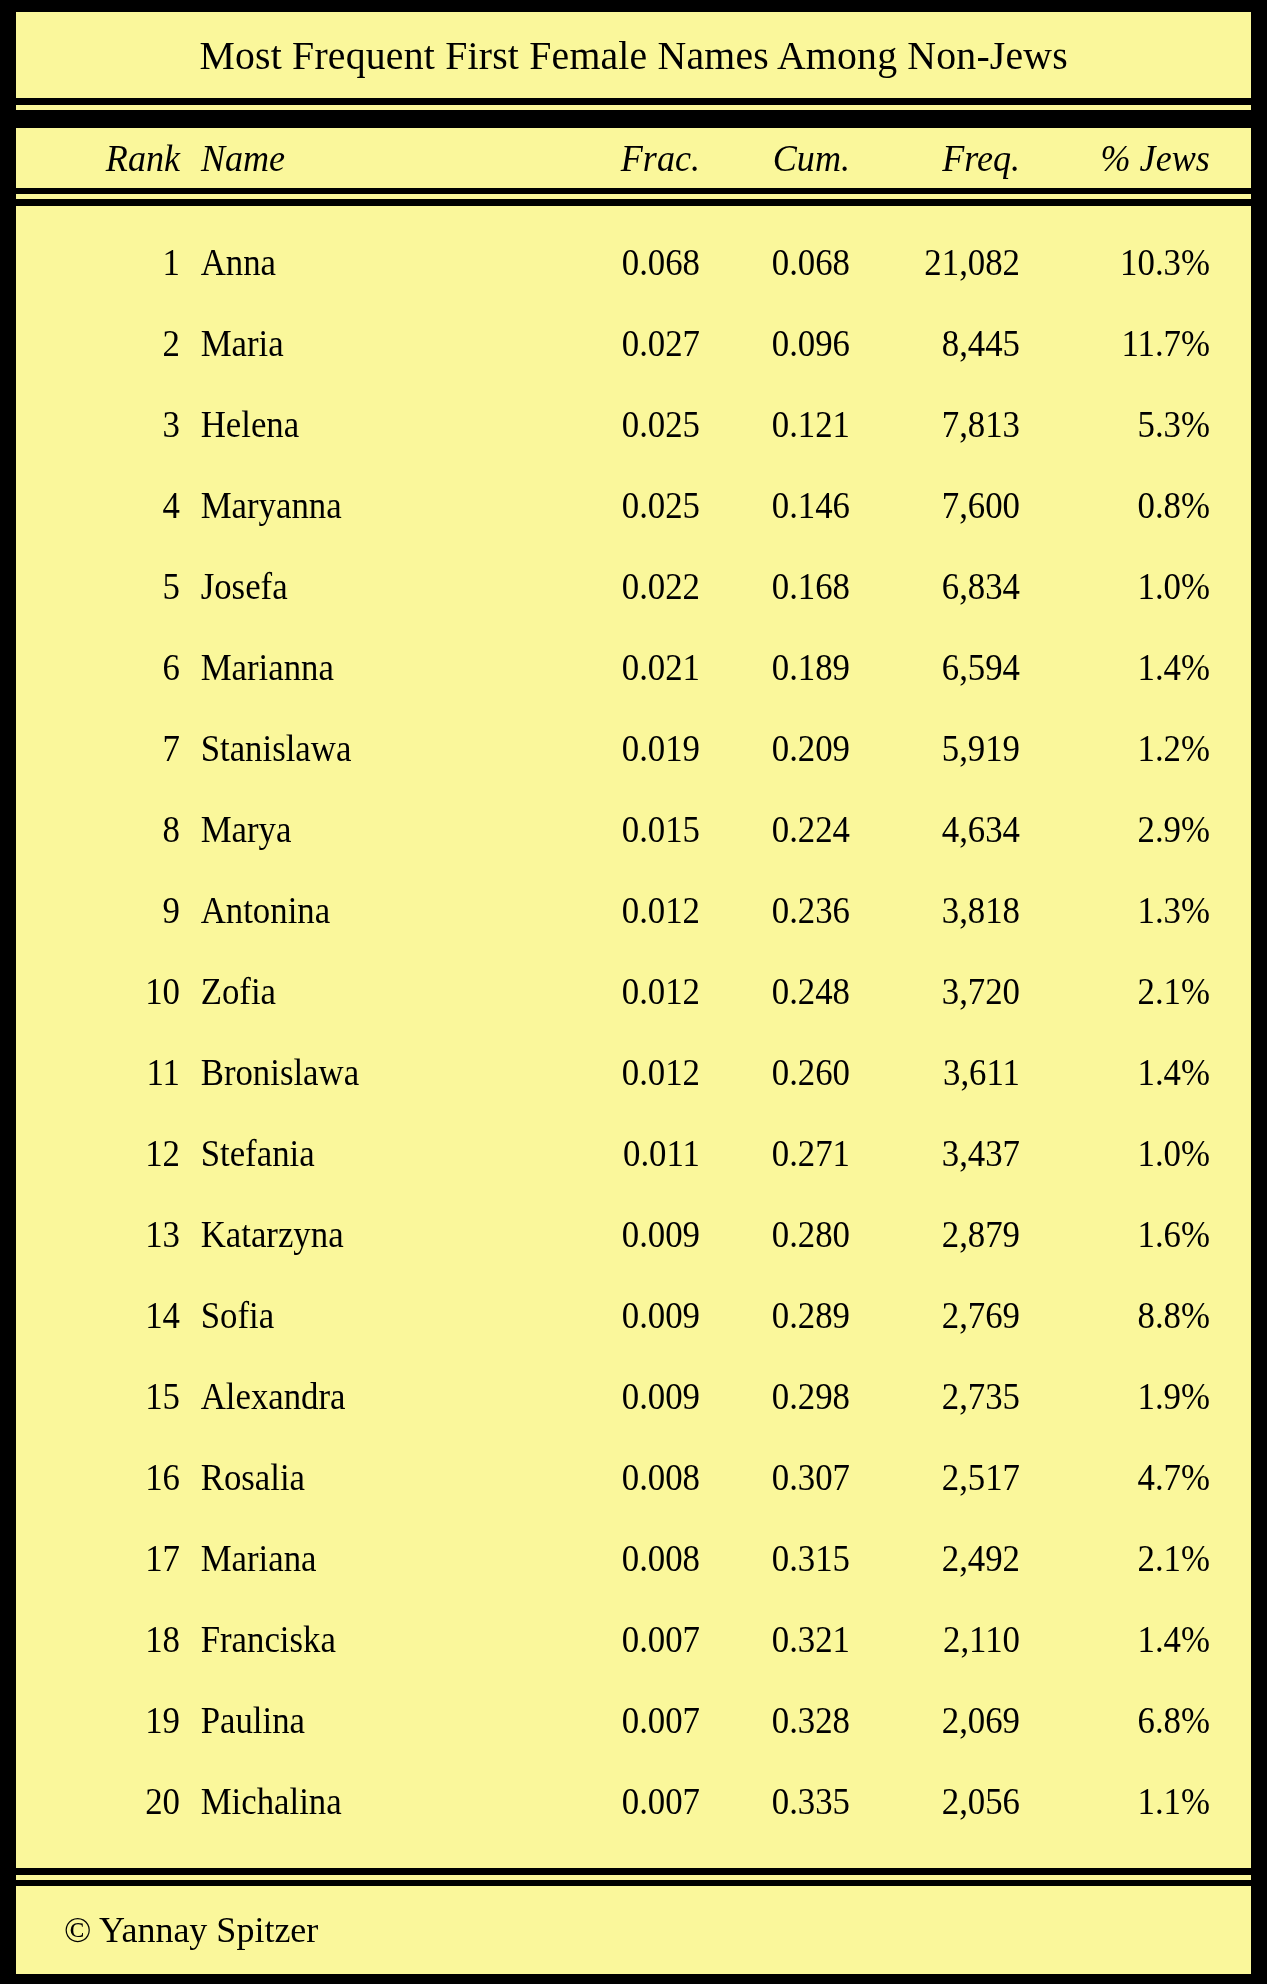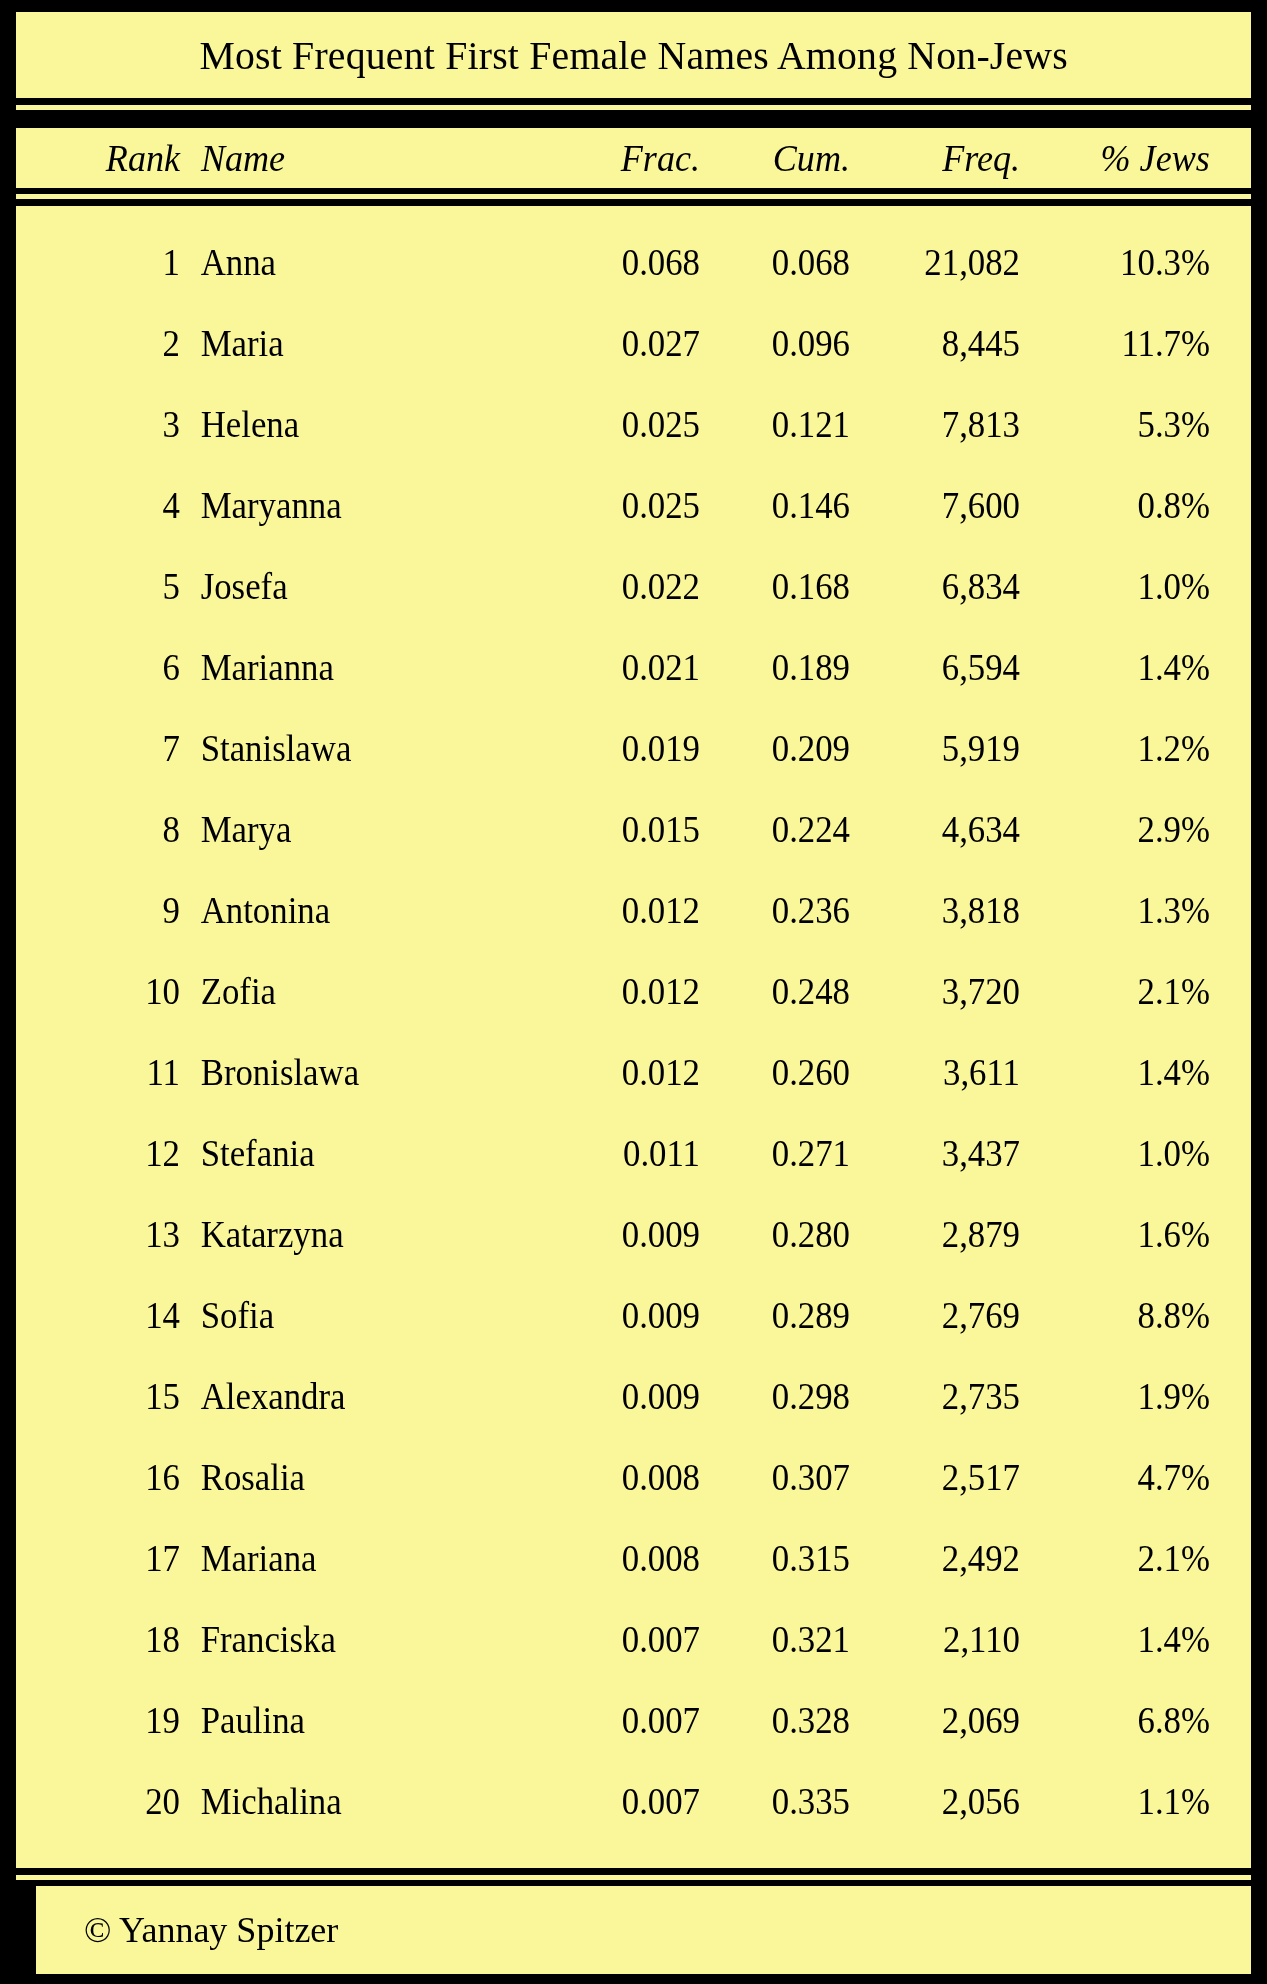--- a/index.html
+++ b/index.html
@@ -83,21 +83,20 @@
 
   
   .footer-band {
     background: #FAF79B;
     flex: 0 0 auto;
     height: 88px;
     display: flex;
     align-items: center;
     box-sizing: border-box;
     padding-left: 48px;
-    margin-left: 20px;
   }
   .footer-text {
     font-size: 36px;
     color: #000;
     white-space: nowrap;
   }
 
   
   .grid-row {
     display: grid;

